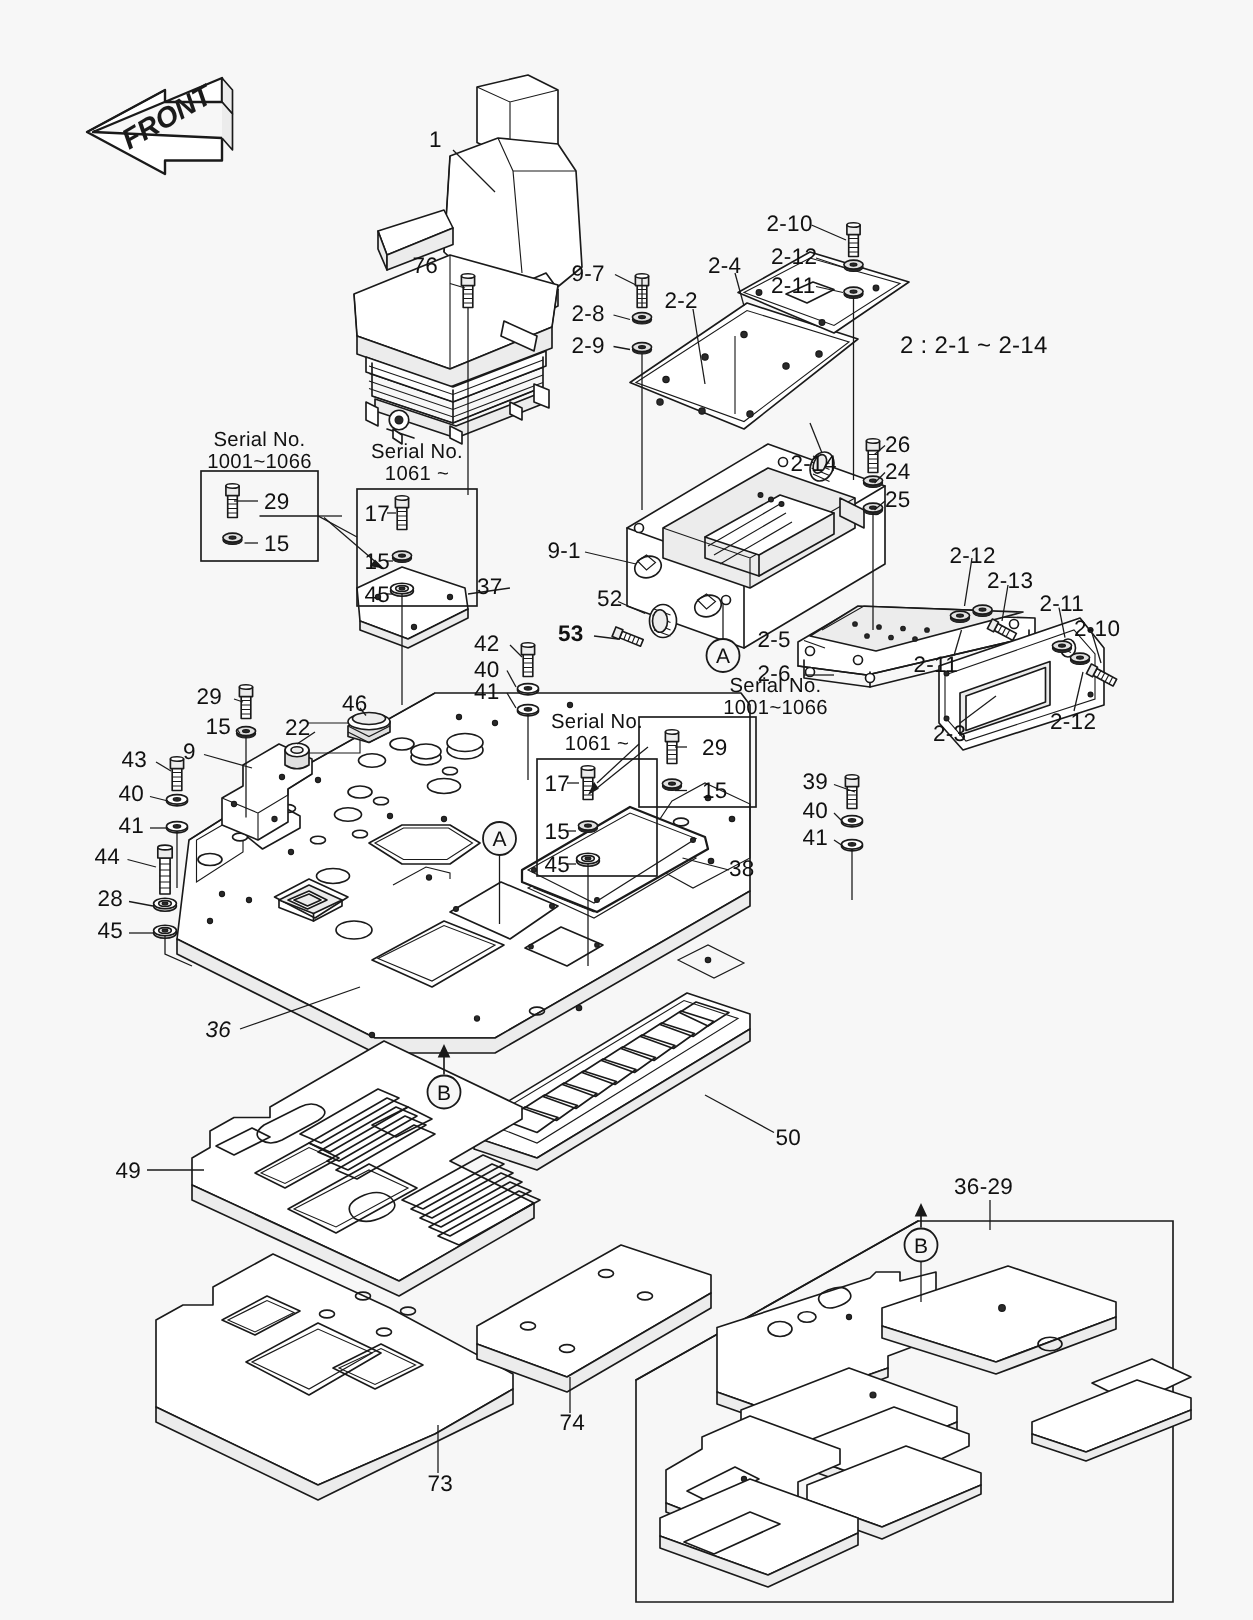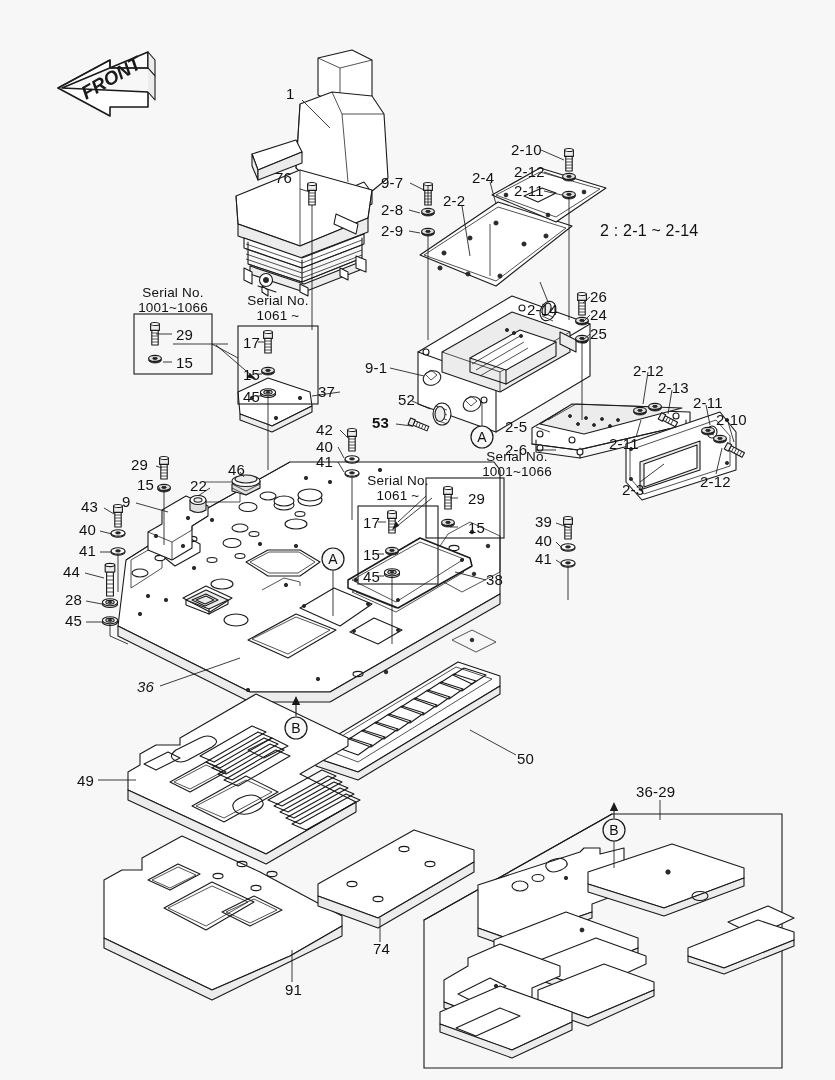--- a/index.html
+++ b/index.html
@@ -680,21 +680,21 @@
   <div class="lbl" style="left:65px;top:591px;">28</div>
   <div class="lbl" style="left:65px;top:612px;">45</div>
   <div class="lbl" style="left:535px;top:513px;">39</div>
   <div class="lbl" style="left:535px;top:532px;">40</div>
   <div class="lbl" style="left:535px;top:550px;">41</div>
   <div class="lbl" style="left:486px;top:571px;">38</div>
   <div class="lbl" style="left:137px;top:678px;font-style:italic;">36</div>
   <div class="lbl" style="left:517px;top:750px;">50</div>
   <div class="lbl" style="left:77px;top:772px;">49</div>
   <div class="lbl" style="left:373px;top:940px;">74</div>
-  <div class="lbl" style="left:285px;top:981px;">91</div>
+  <div class="lbl" style="left:285px;top:981px;">73</div>
 
   <div class="lbl big" style="left:600px;top:222px;">2 : 2-1 ~ 2-14</div>
 
   <div class="lbl" style="left:636px;top:783px;">36-29</div>
 
   <div class="lbl sn" style="left:127px;top:285px;width:92px;">Serial No.</div>
   <div class="lbl sn" style="left:127px;top:300px;width:92px;">1001~1066</div>
   <div class="lbl" style="left:176px;top:326px;">29</div>
   <div class="lbl" style="left:176px;top:354px;">15</div>
 

